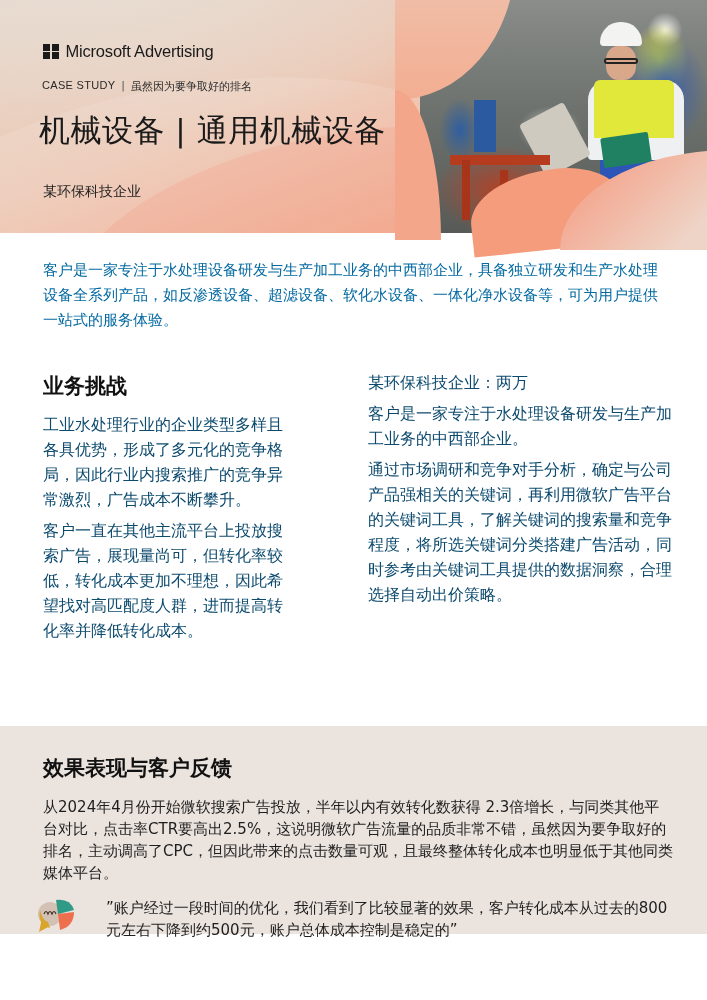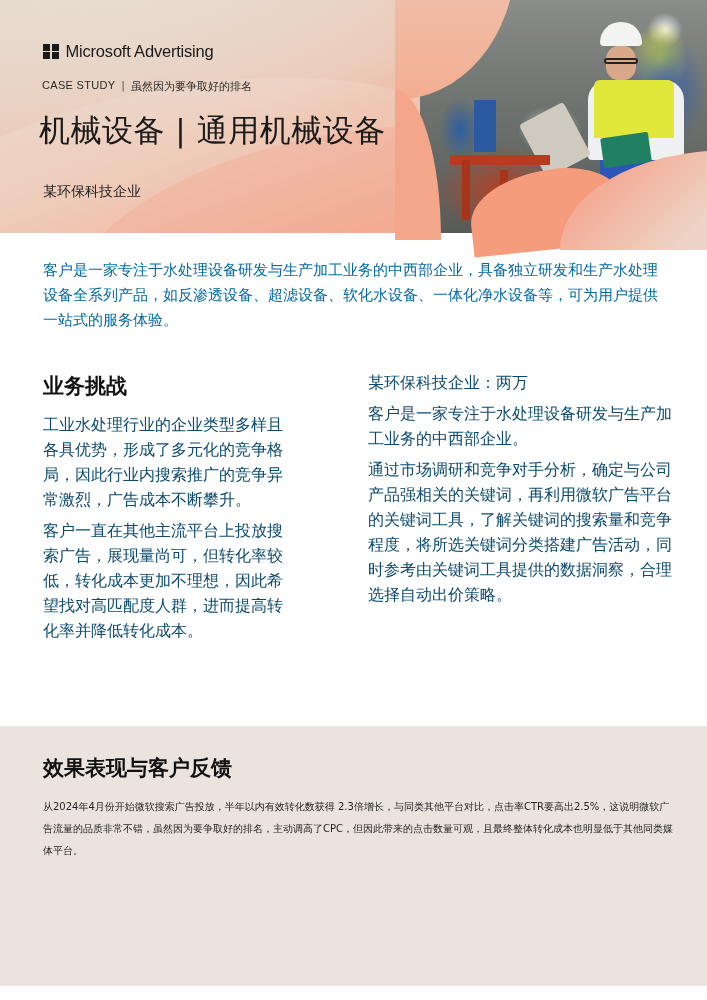--- a/index.html
+++ b/index.html
@@ -69,25 +69,25 @@
     
     .col { position: absolute; top: 370px; }
     .col-left { left: 43px; width: 255px; }
     .col-right { left: 368px; width: 305px; }
     .col h2 { font-size: 21px; font-weight: 700; color: #111; margin-bottom: 10px; height: 32px; line-height: 32px; }
     .col p { font-size: 16px; line-height: 25px; color: #0c4a6e; margin-bottom: 6px; }
     .col-right p.meta { margin-bottom: 6px; }
 
     
     .results {
-      position: absolute; left: 0; top: 726px; width: 707px; height: 260px;
+      position: absolute; left: 0; top: 726px; width: 707px; height: 208px;
       background: #ebe3de;
     }
     .results h2 { position: absolute; left: 43px; top: 28px; font-size: 21px; font-weight: 700; color: #111; }
-    .results .body { position: absolute; left: 43px; top: 70px; width: 630px; font-size: 10px; line-height: 22px; color: #1e1e1e; }
+    .results .body { position: absolute; left: 43px; top: 70px; width: 630px; font-size: 15px; line-height: 22px; color: #1e1e1e; }
     .quote-row { position: absolute; left: 36px; top: 170px; width: 640px; display: flex; gap: 28px; }
     .quote-icon { width: 42px; height: 40px; position: relative; flex: 0 0 42px; margin-top: 0px; }
     .quote-text { font-size: 15px; line-height: 22px; color: #1e1e1e; padding-top: 1px; }
   </style>
 </head>
 <body>
 
 <div class="header">
   <div class="swoosh sw1"></div>
   <div class="swoosh sw2"></div>
@@ -140,13 +140,26 @@
 
 <section class="col col-right">
   <p class="meta">某环保科技企业：两万</p>
   <p>客户是一家专注于水处理设备研发与生产加工业务的中西部企业。</p>
   <p>通过市场调研和竞争对手分析，确定与公司产品强相关的关键词，再利用微软广告平台的关键词工具，了解关键词的搜索量和竞争程度，将所选关键词分类搭建广告活动，同时参考由关键词工具提供的数据洞察，合理选择自动出价策略。</p>
 </section>
 
 <section class="results">
   <h2>效果表现与客户反馈</h2>
   <p class="body">从2024年4月份开始微软搜索广告投放，半年以内有效转化数获得 2.3倍增长，与同类其他平台对比，点击率CTR要高出2.5%，这说明微软广告流量的品质非常不错，虽然因为要争取好的排名，主动调高了CPC，但因此带来的点击数量可观，且最终整体转化成本也明显低于其他同类媒体平台。</p>
+  <div class="quote-row">
+    <div class="quote-icon">
+      <svg width="42" height="40" viewBox="0 0 42 40">
+        <path d="M6 22 L3 36 L14 30 Z" fill="#d9a52a"></path>
+        <circle cx="14" cy="18" r="12" fill="#d3c2b4"></circle>
+        <path d="M20 4 Q34 2 38 14 L22 18 Z" fill="#2f9a86"></path>
+        <path d="M22 18 L38 16 Q38 30 24 34 Z" fill="#ee6f4d"></path>
+        <path d="M4 14 Q6 24 12 26 L14 32 L8 30 Q2 24 4 14 Z" fill="#d9a52a"></path>
+        <path d="M8 18 q2 -5 4 0 q2 -5 4 0 q2 -5 4 0" stroke="#3a2a20" stroke-width="1.2" fill="none"></path>
+      </svg>
+    </div>
+    <p class="quote-text">”账户经过一段时间的优化，我们看到了比较显著的效果，客户转化成本从过去的800元左右下降到约500元，账户总体成本控制是稳定的”</p>
+  </div>
 </section>
 
 </body></html>

